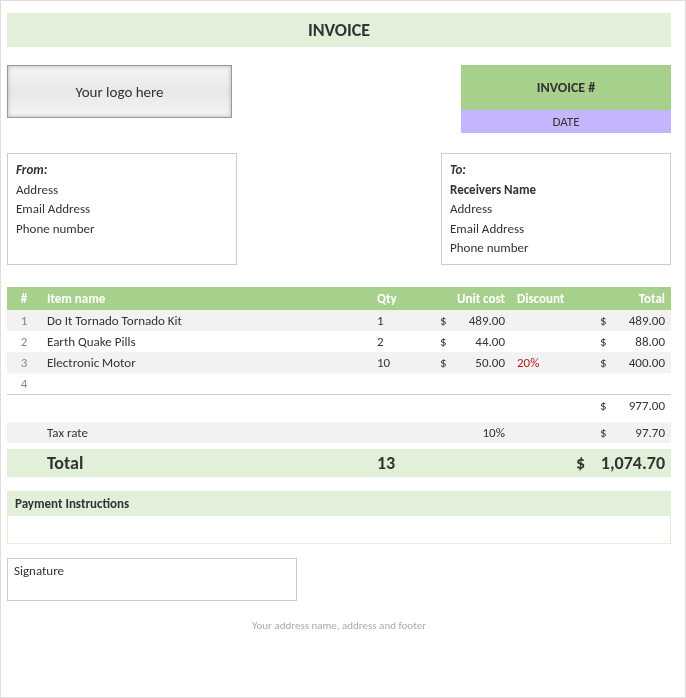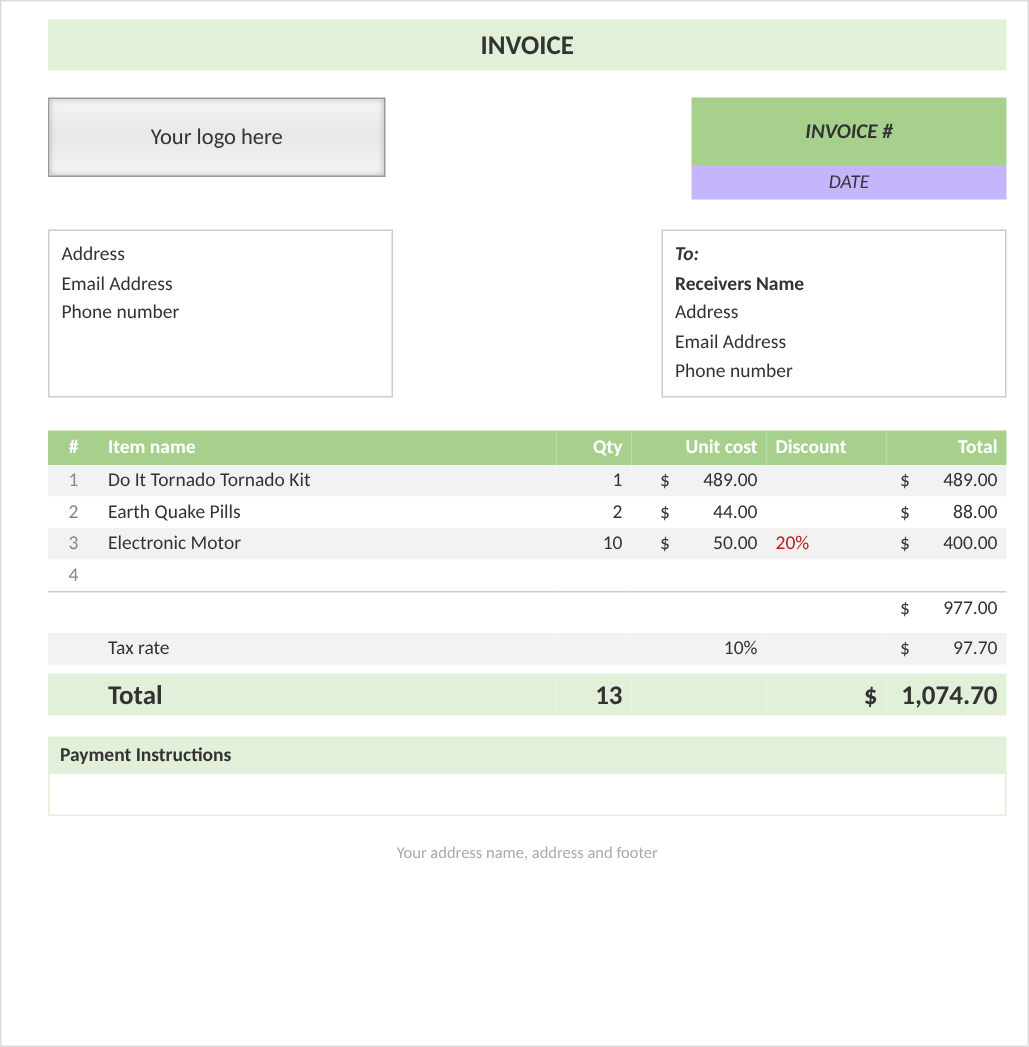--- a/index.html
+++ b/index.html
@@ -8,21 +8,21 @@
     padding: 0;
     font-family: Calibri, Arial, sans-serif;
     font-size: 13px;
     color: #333;
     background: #fff;
   }
   .page {
     width: 686px;
     height: 698px;
     border: 1px solid #ddd;
-    padding: 12px 14px 8px 31px;
+    padding: 12px 14px 8px 6px;
     position: relative;
   }
   .title-bar {
     background: #e2efd9;
     text-align: center;
     font-weight: bold;
     font-size: 18px;
     padding: 6px 0;
     margin-bottom: 18px;
   }
@@ -38,21 +38,20 @@
     background: linear-gradient(to bottom, #f5f5f5 0%, #e8e8e8 50%, #f5f5f5 100%);
     box-shadow: inset 0 0 4px rgba(0,0,0,0.25);
     display: flex;
     align-items: center;
     justify-content: center;
     font-size: 15px;
     color: #333;
   }
   .inv-num-block {
     width: 210px;
-    font-style: italic;
   }
   .inv-num-head {
     background: #a8d08d;
     text-align: center;
     font-weight: bold;
     padding: 14px 0;
     color: #333;
     font-size: 14px;
   }
   .inv-date-head {
@@ -82,21 +81,21 @@
   }
   table.items th {
     background: #a8d08d;
     color: #fff;
     font-weight: bold;
     padding: 4px 6px;
     text-align: left;
   }
   table.items th.num, table.items td.num { text-align: center; width: 34px; color:#888;}
   table.items th.num { color:#fff; }
-  table.items th.qty, table.items td.qty { text-align: right; width: 50px; }
+  table.items th.qty, table.items td.qty { text-align: left; width: 50px; }
   table.items th.unit, table.items td.unit { text-align: right; width: 90px; }
   table.items th.disc, table.items td.disc { text-align: left; width: 80px; }
   table.items th.total, table.items td.total { text-align: right; width: 80px; }
   table.items td { padding: 3px 6px; }
   table.items td .cur { display:inline-block; width:14px; text-align:left; }
   table.items td .val { display:inline-block; min-width:48px; text-align:right; }
   tr.row-odd { background: #f2f2f2; }
   tr.row-even { background: #fff; }
   tr.empty td { color:#bbb; }
   .subtotal-row td { border-top: 1px solid #ccc; padding-top:6px;}
@@ -144,20 +143,21 @@
   <div class="top-row">
     <div class="logo-box">Your logo here</div>
     <div class="inv-num-block">
       <div class="inv-num-head">INVOICE #</div>
       <div class="inv-date-head">DATE</div>
     </div>
   </div>
 
   <div class="addr-row">
     <div class="addr-box">
+      <div class="label">From:</div>
       <div>Address</div>
       <div>Email Address</div>
       <div>Phone number</div>
     </div>
     <div class="addr-box">
       <div class="label">To:</div>
       <div class="name">Receivers Name</div>
       <div>Address</div>
       <div>Email Address</div>
       <div>Phone number</div>
@@ -237,16 +237,19 @@
         <td></td>
         <td class="disc" style="text-align:right;">$</td>
         <td class="total">1,074.70</td>
       </tr>
     </tbody>
   </table>
 
   <div class="payment-head">Payment Instructions</div>
   <div class="payment-body"></div>
 
+  <div class="sig-box">
+    <span>Signature</span>
+  </div>
 
   <div class="footer">Your address name, address and footer</div>
 
 </div>
 
 </body></html>

